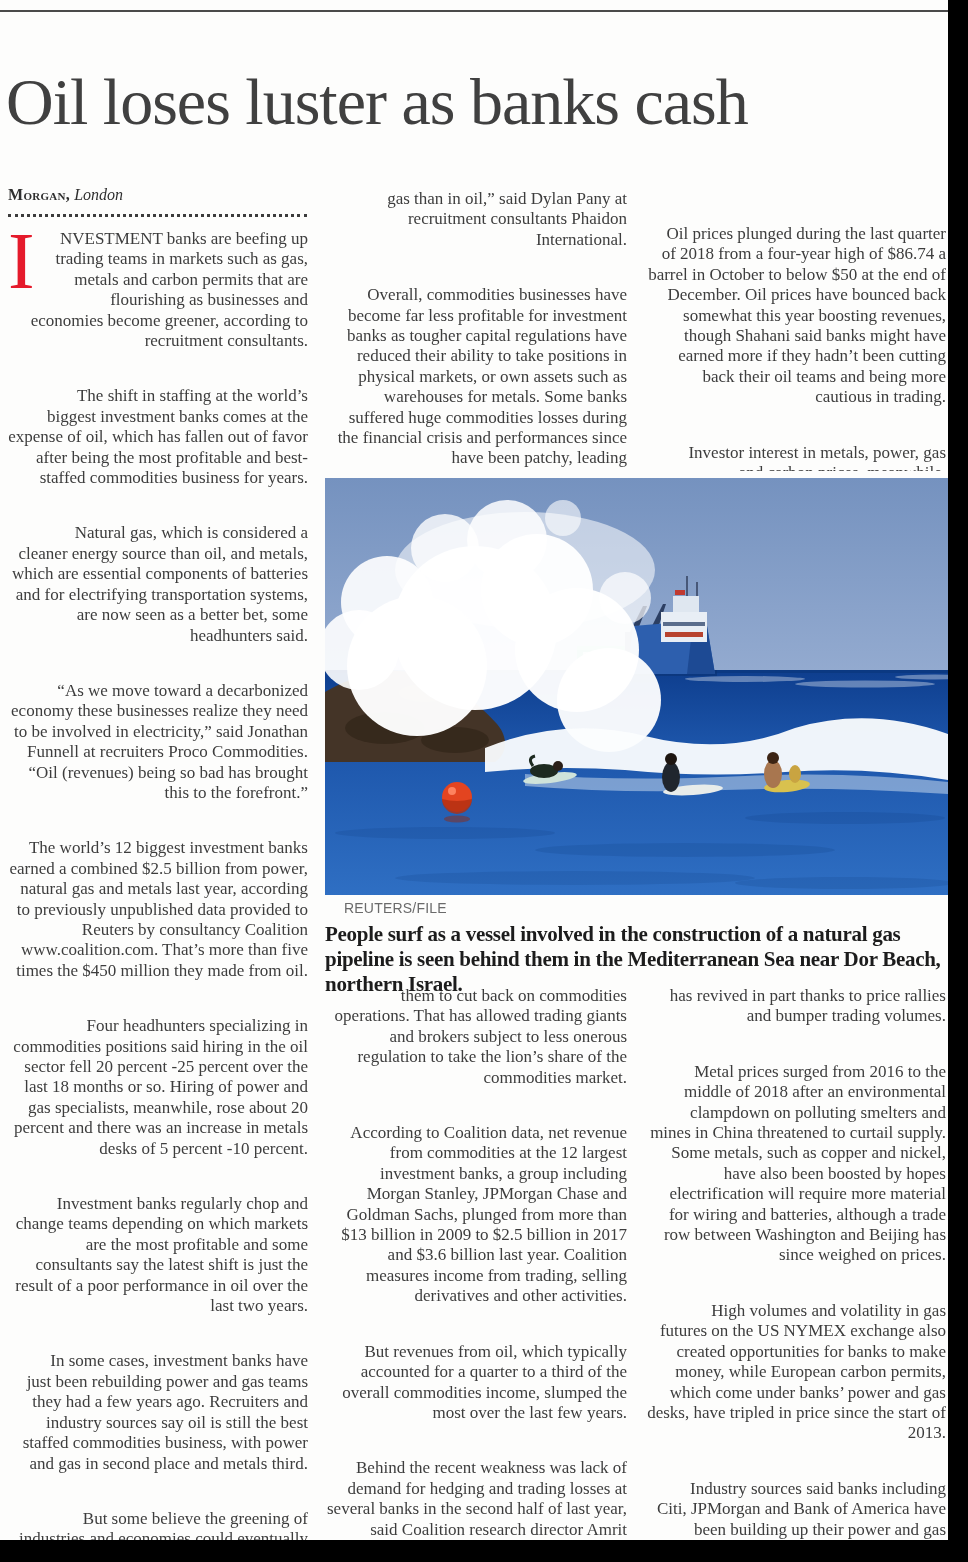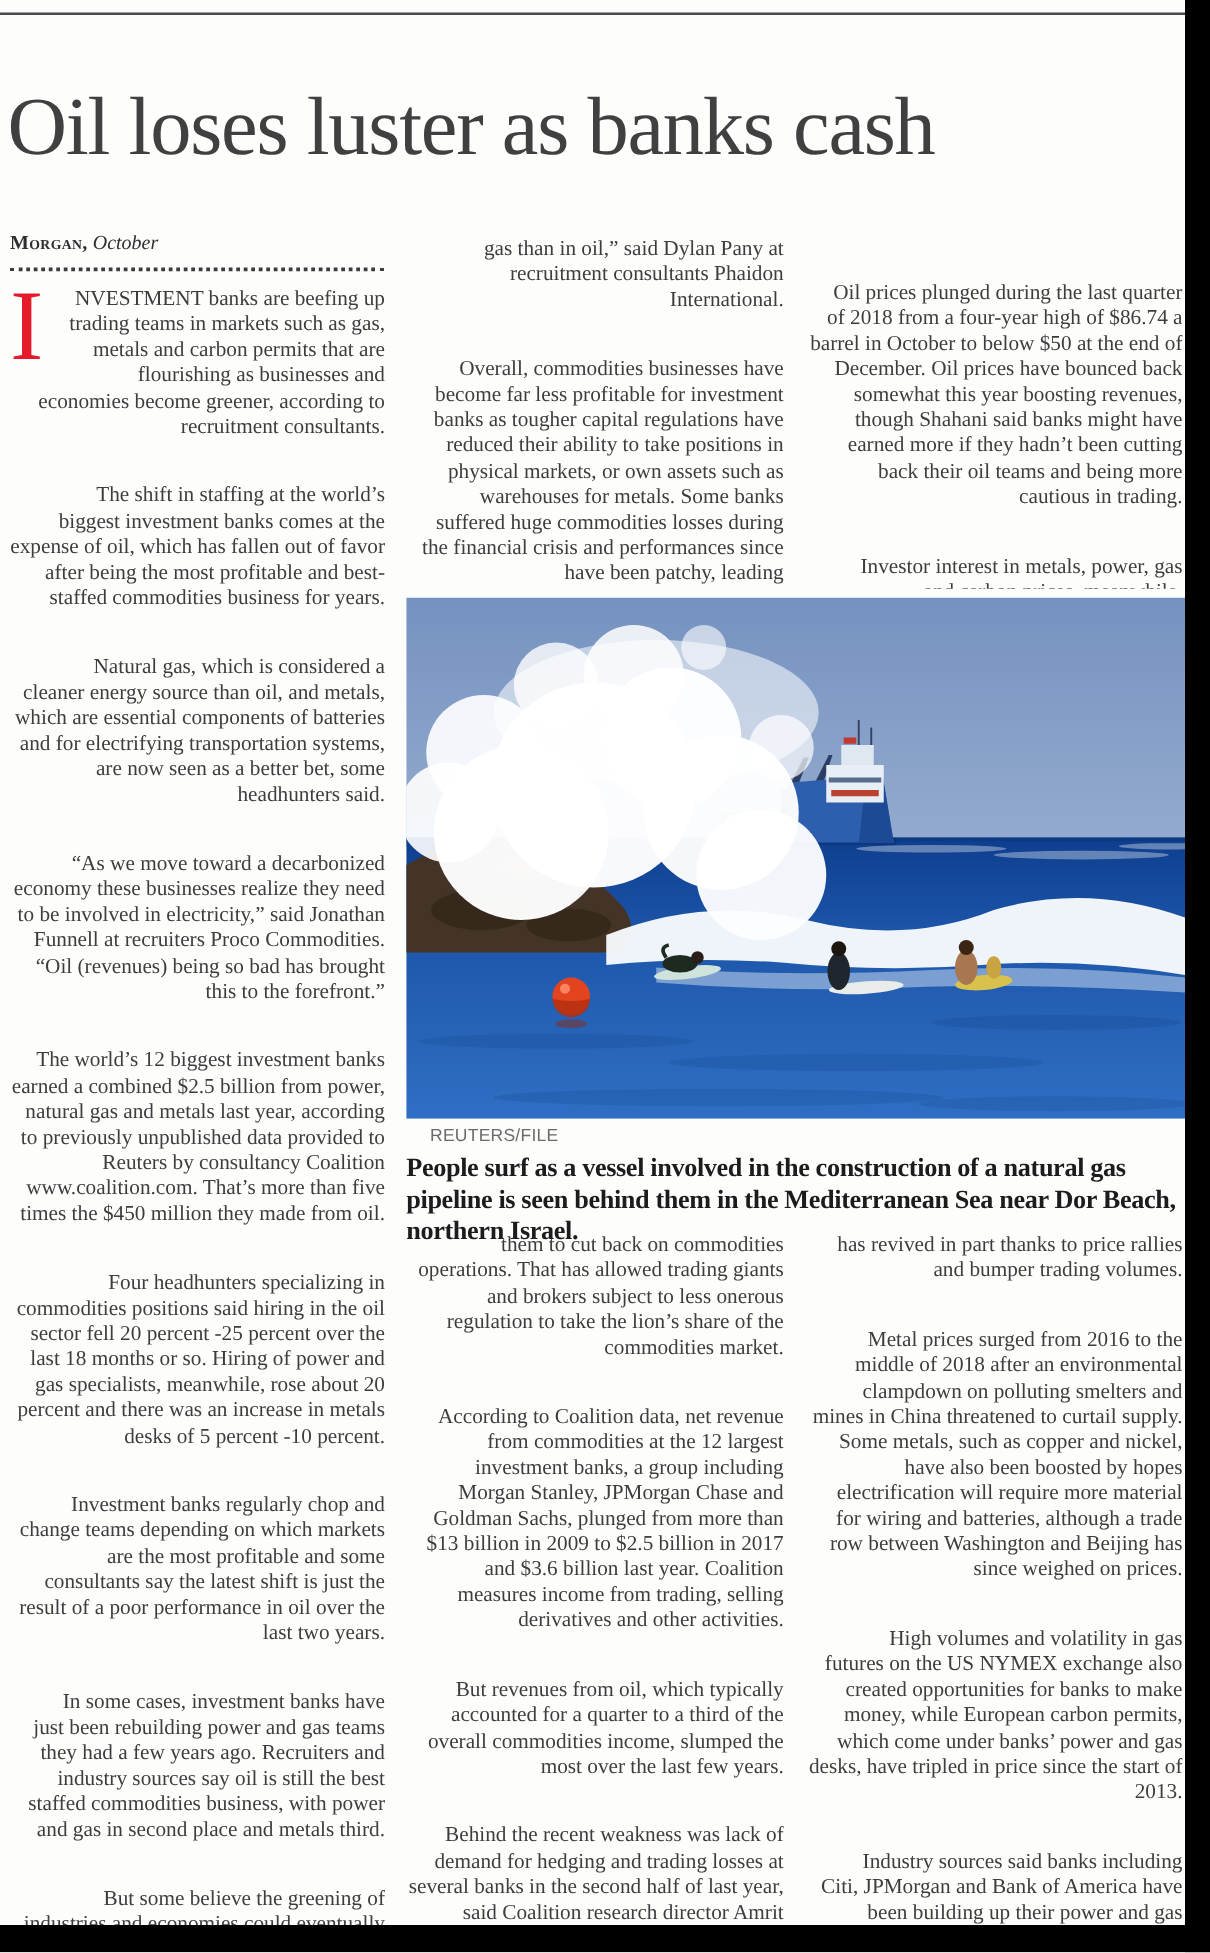--- a/index.html
+++ b/index.html
@@ -56,21 +56,21 @@
 <div id="page">
 
   <div class="toprule"></div>
 
   <h1 class="headline">
     <span>Oil loses luster as banks cash</span>
   </h1>
 
   <div class="byline">
     <span class="src">Morgan,</span>
-    <span class="loc">October</span>
+    <span class="loc">London</span>
   </div>
   <div class="dotrule"></div>
 
   <div class="col" id="col1">
     <p><span class="dropcap">I</span><span>NVESTMENT banks are beefing up trading teams in markets such as gas, metals and carbon permits that are flourishing as businesses and economies become greener, according to recruitment consultants.</span></p>
     <p class="ind">The shift in staffing at the world’s biggest investment banks comes at the expense of oil, which has fallen out of favor after being the most profitable and best-staffed commodities business for years.</p>
     <p class="ind">Natural gas, which is considered a cleaner energy source than oil, and metals, which are essential components of batteries and for electrifying transportation systems, are now seen as a better bet, some headhunters said.</p>
     <p class="ind">“As we move toward a decarbonized economy these businesses realize they need to be involved in electricity,” said Jonathan Funnell at recruiters Proco Commodities. “Oil (revenues) being so bad has brought this to the forefront.”</p>
     <p class="ind">The world’s 12 biggest investment banks earned a combined $2.5 billion from power, natural gas and metals last year, according to previously unpublished data provided to Reuters by consultancy Coalition www.coalition.com. That’s more than five times the $450 million they made from oil.</p>
     <p class="ind">Four headhunters specializing in commodities positions said hiring in the oil sector fell 20 percent -25 percent over the last 18 months or so. Hiring of power and gas specialists, meanwhile, rose about 20 percent and there was an increase in metals desks of 5 percent -10 percent.</p>

